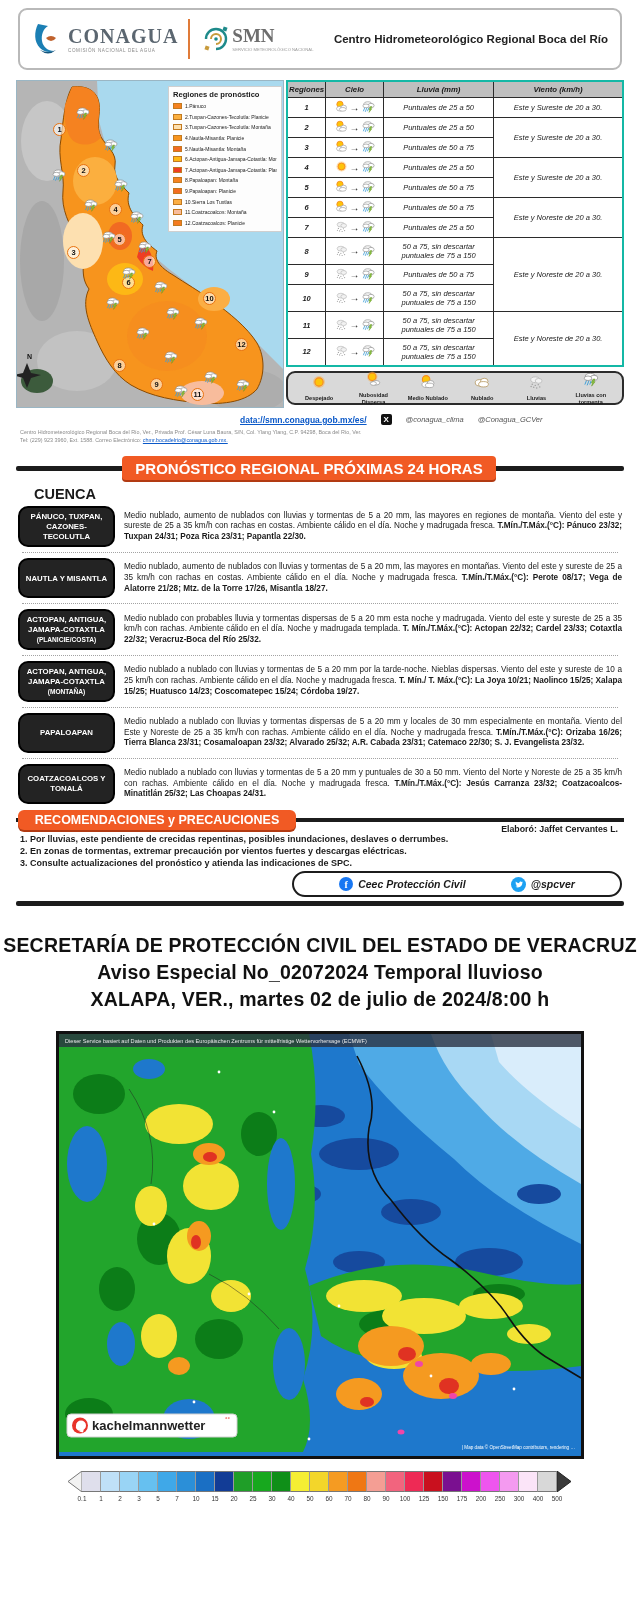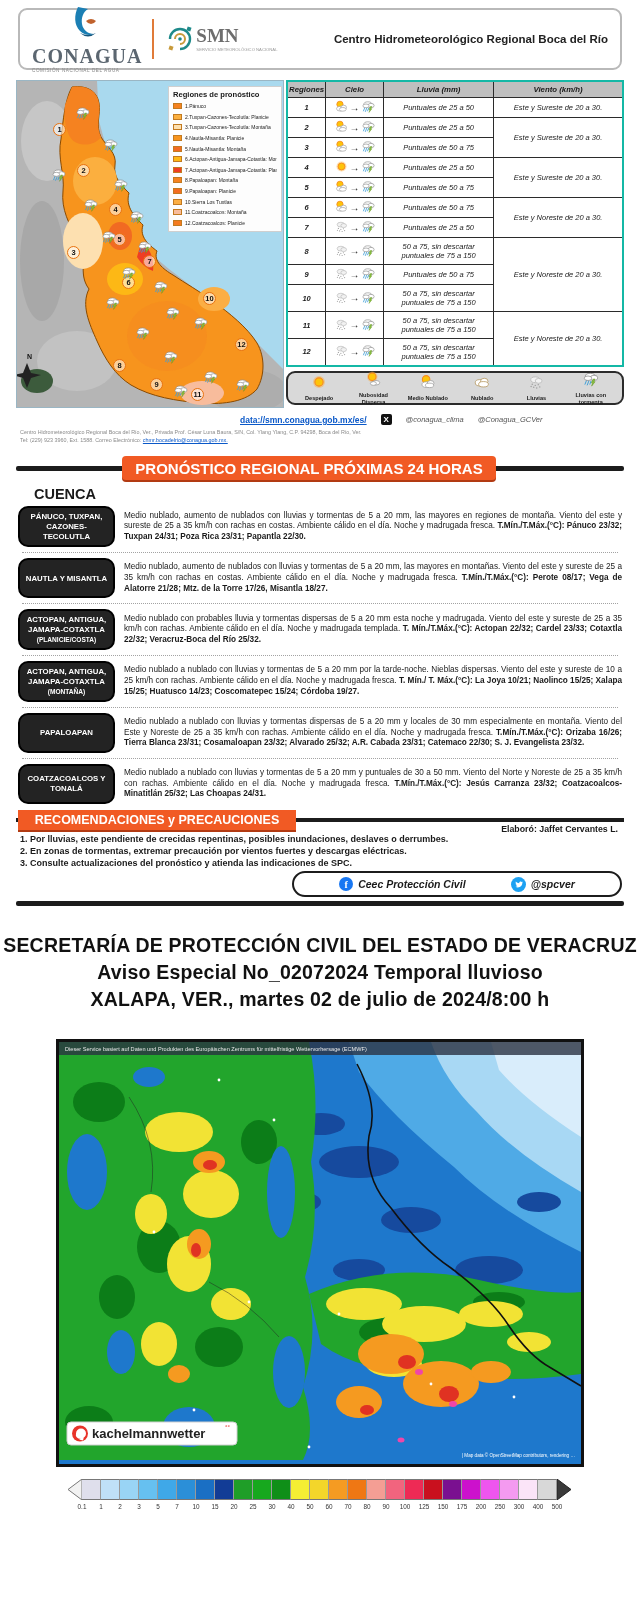--- a/index.html
+++ b/index.html
@@ -3,21 +3,21 @@
 <meta charset="utf-8">
 <style>
   * { box-sizing: border-box; margin: 0; padding: 0; }
   html,body { background:#fff; }
   body { width:640px; font-family:"Liberation Sans", sans-serif; color:#1a1a1a; }
   .page { position:relative; width:640px; height:1605px; overflow:hidden; background:#fff; }
 
   
   .hdr { margin:8px 18px 0; height:62px; border:2px solid #b9b9b9; border-radius:9px;
          display:flex; align-items:center; padding:0 12px; gap:10px; }
-  .conagua { display:flex; align-items:center; gap:6px;flex-direction:column; }
+  .conagua { display:flex; align-items:center; gap:6px; }
   .conagua-txt .big { font-size:20px; letter-spacing:1px; color:#5b6670; font-weight:bold; font-family:"Liberation Serif", serif; }
   .conagua-txt .tag { font-size:4.6px; color:#8a8a8a; letter-spacing:.6px; }
   .hdr-div { width:2px; height:40px; background:#e07b39; }
   .smn { display:flex; align-items:center; }
   .smn-txt .big { font-size:19px; color:#6d6d6d; font-weight:bold; font-family:"Liberation Serif", serif; }
   .smn-txt .tag { font-size:4.2px; color:#9a9a9a; line-height:1.3; }
   .hdr-title { margin-left:auto; text-align:right; }
   .hdr-title .t1 { font-size:11.5px; font-weight:bold; color:#222; }
   .hdr-title .t2 { font-size:9.5px; color:#333; }
 
@@ -77,40 +77,40 @@
                text-align:center; padding:4px 3px; }
   .blk-label .sub { font-size:6.6px; margin-top:1px; }
   .blk-text { flex:1; font-size:8.2px; line-height:1.3; text-align:justify; }
   .blk-text b { font-weight:bold; }
   .dotsep { border-top:1.6px dotted #a3a3a3; margin:5px 4px; }
 
   
   .recs { position:relative; margin-top:6px; }
   .recs .blackbar { position:absolute; top:8px; left:16px; right:16px; height:4px; background:#1c1c1c; }
   .recs .obox2 { position:relative; margin-left:18px; width:278px; height:20px; background:#f15a24;
-                 border-radius:0; box-shadow:0 2px 0 #b23a12; display:flex; align-items:center; justify-content:center; }
+                 border-radius:6px; box-shadow:0 2px 0 #b23a12; display:flex; align-items:center; justify-content:center; }
   .recs .obox2 span { color:#fff; font-weight:bold; font-size:12.5px; white-space:nowrap; }
   .elaboro { position:absolute; right:22px; top:14px; font-size:8.8px; font-weight:bold; }
   .rec-items { margin:4px 20px 0; }
   .rec-item { font-size:9px; font-weight:bold; line-height:1.32; }
   .social-row { display:flex; justify-content:flex-end; margin:2px 18px 0; }
   .social-box { width:330px; height:26px; border:2.5px solid #1c1c1c; border-radius:13px;
                 display:flex; align-items:center; justify-content:space-evenly; background:#fff; }
   .soc-item { display:flex; align-items:center; gap:5px; }
   .soc-item .txt { font-size:10.5px; font-weight:bold; font-style:italic; }
   .fb-c { width:14px; height:14px; border-radius:50%; background:#1877f2; color:#fff; font-size:10px;
           font-weight:bold; display:flex; align-items:center; justify-content:center; font-family:"Liberation Serif",serif;}
   .endbar { margin:4px 16px 0; height:5px; background:#1c1c1c; border-radius:2px; }
 
   
   .aviso { margin-top:26px; text-align:center; font-weight:bold; color:#111; }
   .aviso div { font-size:19.5px; line-height:1.38; letter-spacing:.2px; }
 
   
-  .precip-wrap { margin:26px auto 0; width:528px; border:3px solid #111; background:#1e78cc; }
+  .precip-wrap { margin:18px auto 0; width:528px; border:3px solid #111; background:#1e78cc; }
   
   .scale { position:relative; margin:12px auto 0; width:506px; height:36px; }
   .scale-bar { position:absolute; left:0; top:0; display:flex; align-items:center; }
   .scale-cell { width:19px; height:21px; border-top:1px solid #777; border-bottom:1px solid #777; border-right:.5px solid #999; }
   .scale-labels { position:absolute; top:24px; left:0; width:100%; height:10px; }
   .scale-labels span { position:absolute; font-size:6.4px; color:#333; transform:translateX(-50%); white-space:nowrap; }
 </style>
 </head>
 <body>
 

